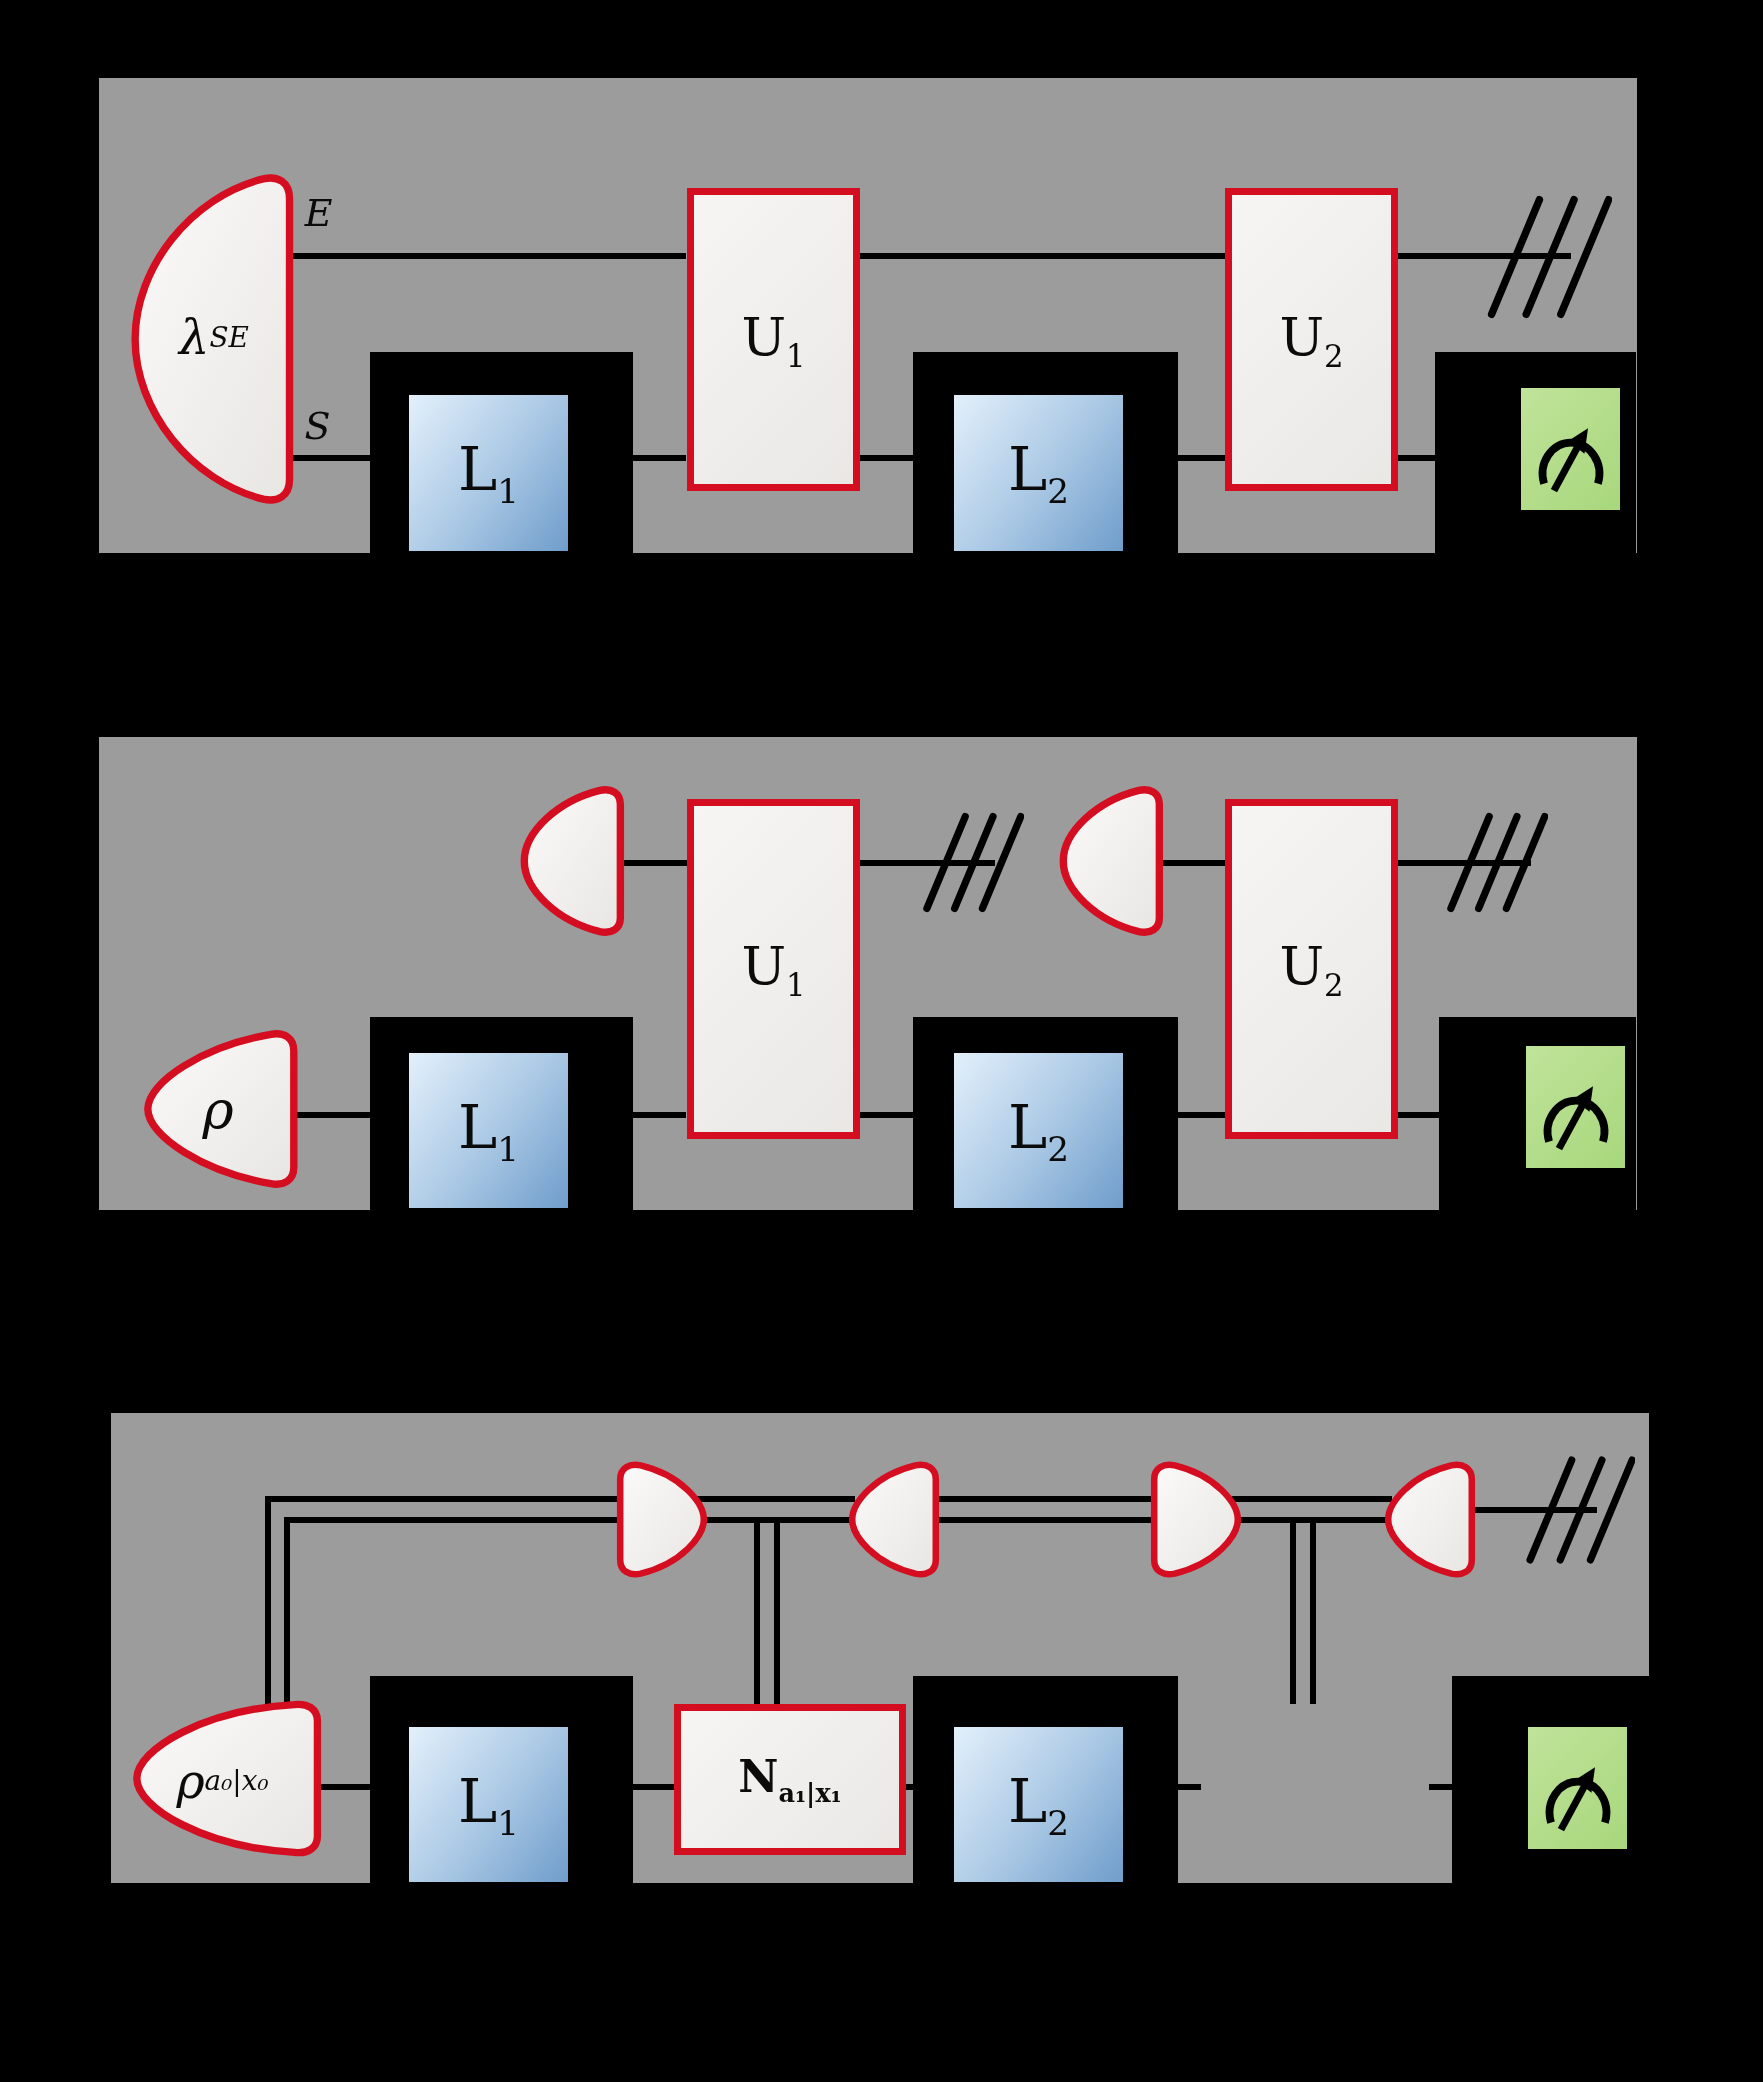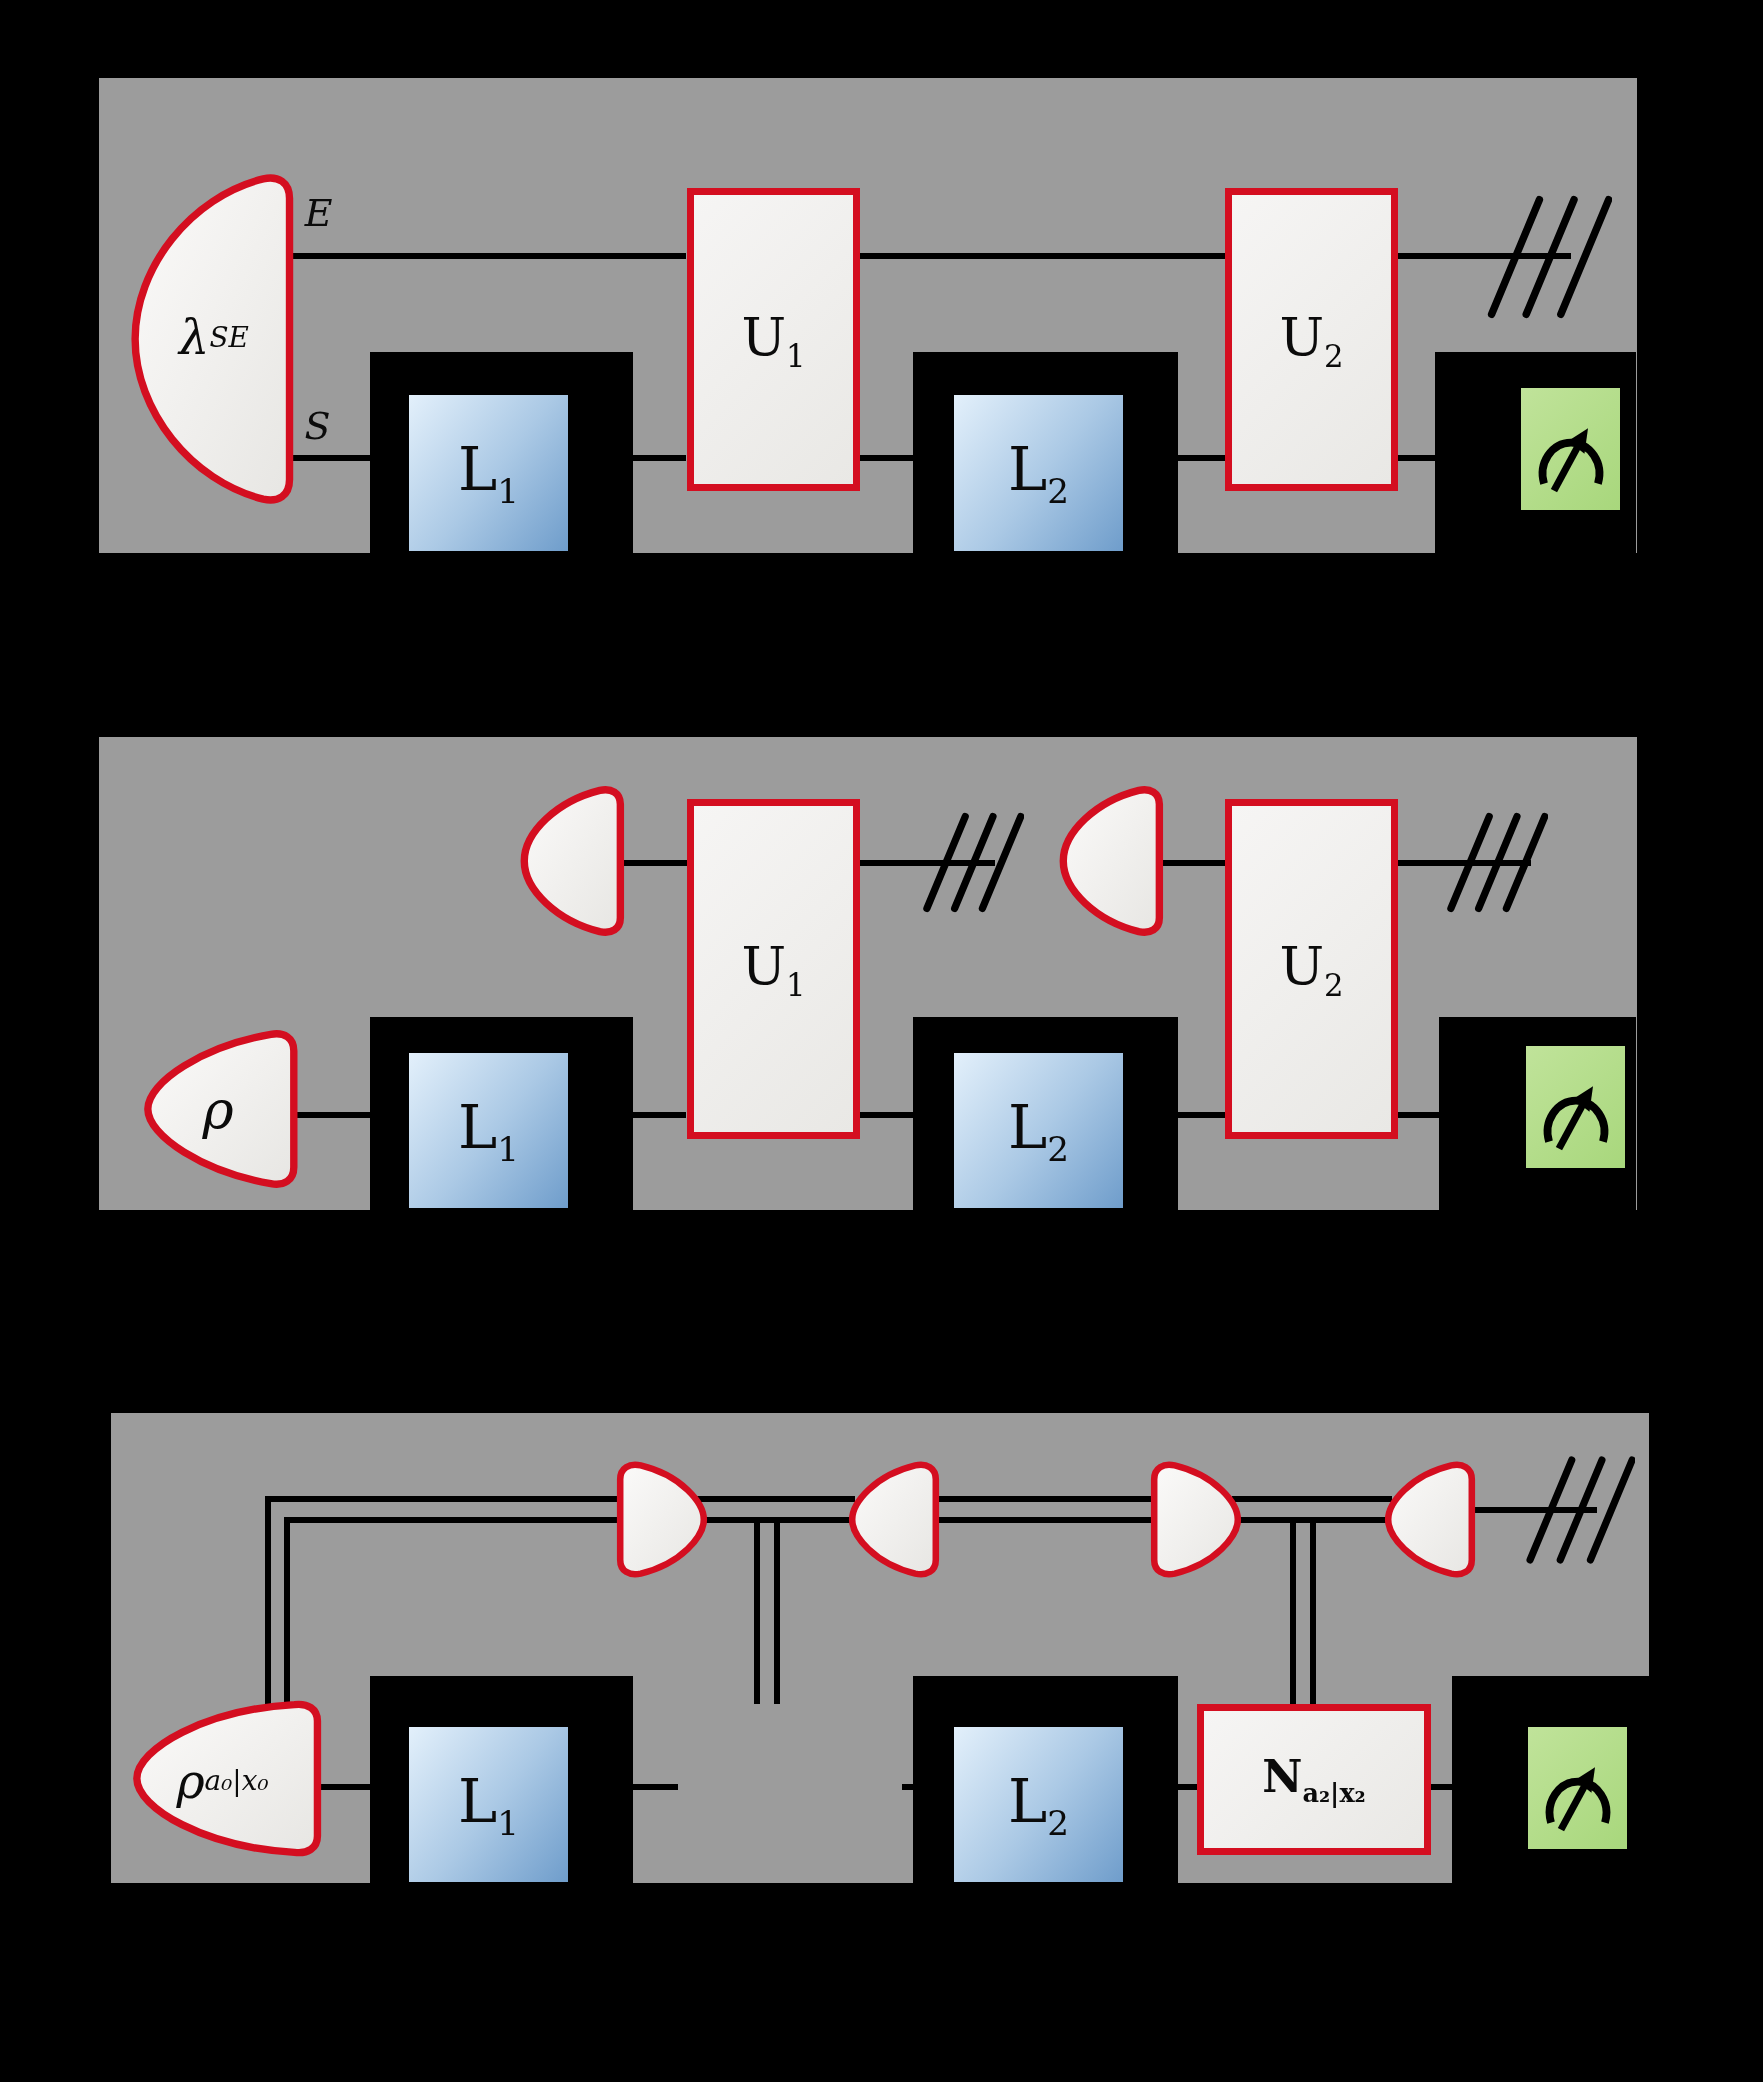--- a/index.html
+++ b/index.html
@@ -235,22 +235,22 @@
       <sub>a₀|x₀</sub>
   </div>
 
   
   <div class="bluebox" style="left:409px;top:1727px;width:159px;height:155px">
     <span class="boxlbl f-l"><span>L</span><sub>1</sub></span>
   </div>
   <div class="bluebox" style="left:954px;top:1727px;width:169px;height:155px">
     <span class="boxlbl f-l"><span>L</span><sub>2</sub></span>
   </div>
-  <div class="redbox" style="left:1197px;top:1704px;width:234px;height:151px">
-    <span class="boxlbl f-n"><span>N</span><sub>a₂|x₂</sub></span>
+  <div class="redbox" style="left:674px;top:1704px;width:232px;height:151px">
+    <span class="boxlbl f-n"><span>N</span><sub>a₁|x₁</sub></span>
   </div>
 
   
   <div class="greenbox" style="left:1528px;top:1727px;width:99px;height:122px">
     <svg width="86" height="105" viewBox="0 0 120 148">
       <path d="M22,122 A40,44 0 1 1 98,122" fill="none" stroke="#000" stroke-width="11"></path>
       <line x1="36" y1="132" x2="76" y2="58" stroke="#000" stroke-width="10"></line>
       <polygon points="84,44 79,80 56,62" fill="#000"></polygon>
     </svg>
   </div>

